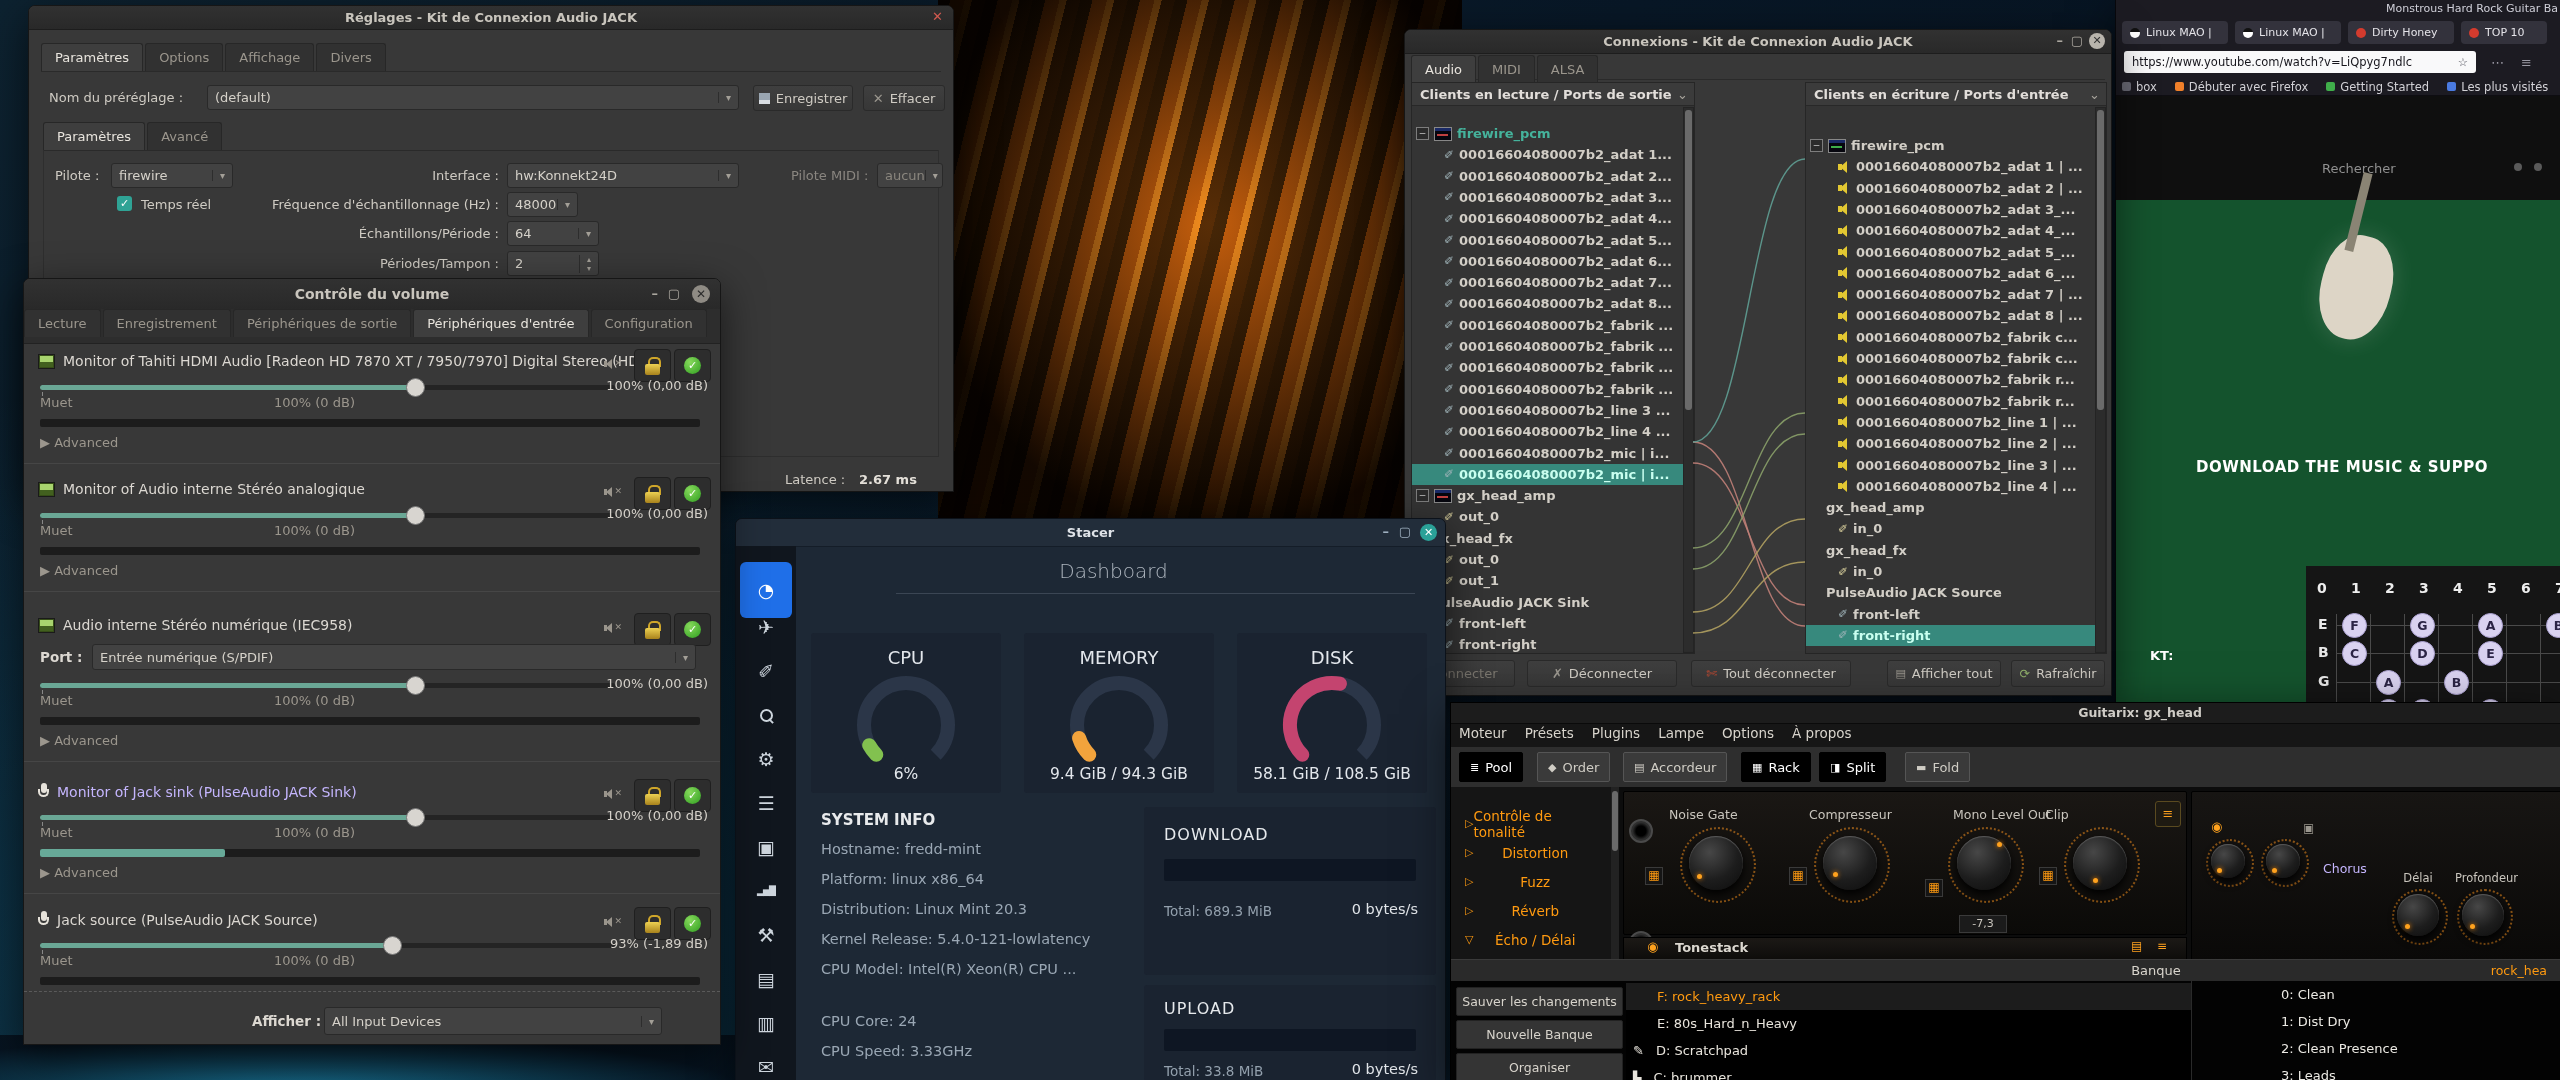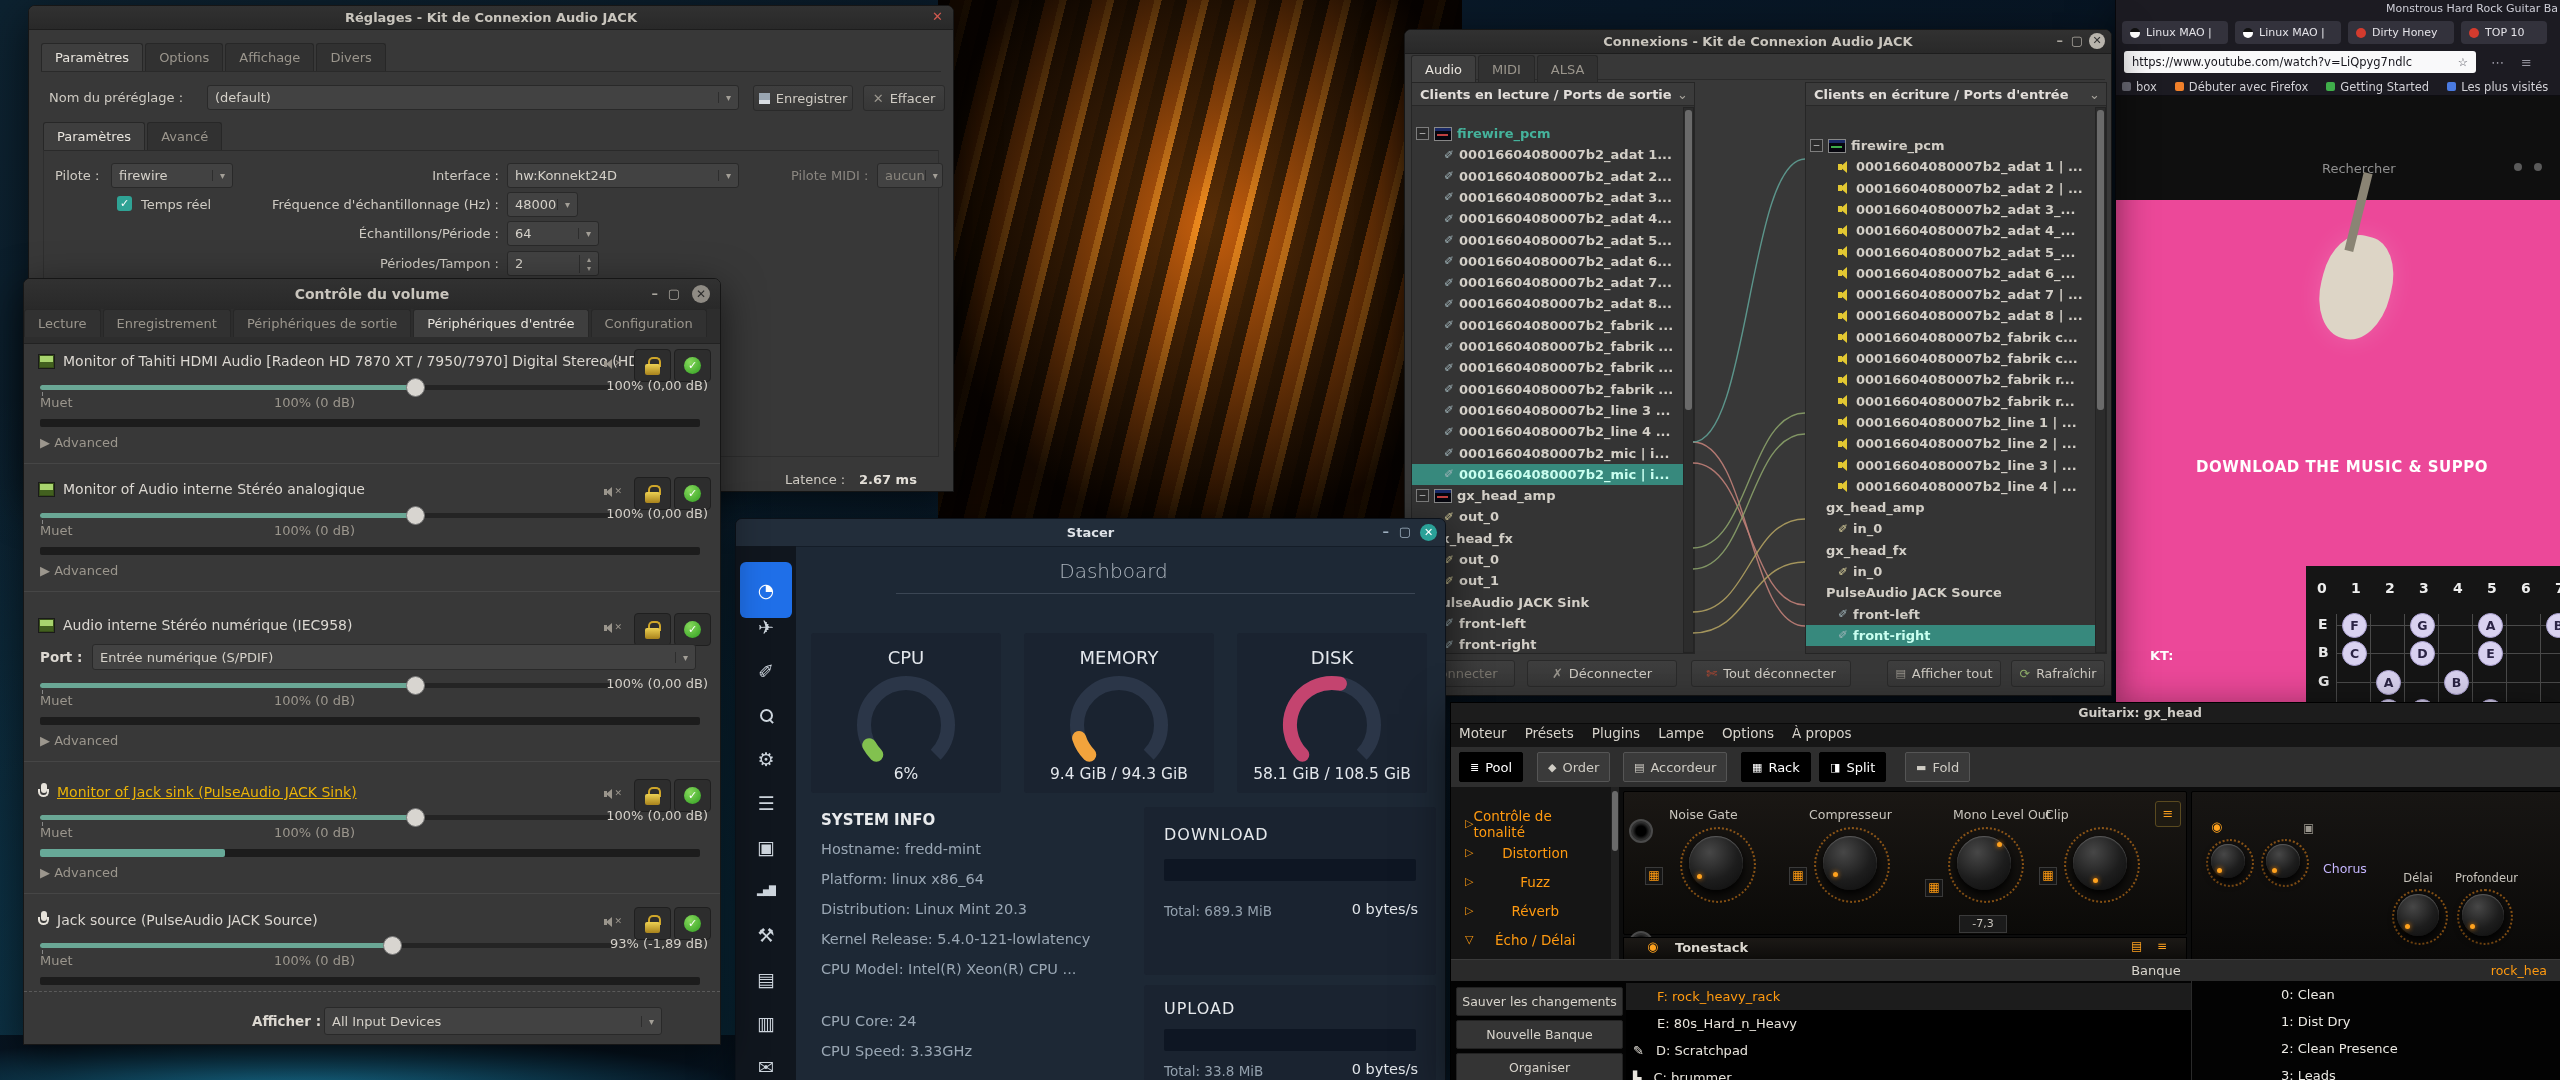--- a/index.html
+++ b/index.html
@@ -177,21 +177,21 @@
           <span class="bmico" style="background: rgb(63, 174, 74);"></span>
           <span>Getting Started</span>
         </span><span class="bmitem">
           <span class="bmico" style="background: rgb(74, 122, 224);"></span>
           <span>Les plus visités</span>
         </span></div>
     <div class="abs" style="left:0;top:96px;right:0;bottom:0;background:#0f0f0f">
       <span class="abs" style="left:206px;top:65px;color:#8f8f8f;font-size:13px">Rechercher</span>
       <span class="abs" style="left:398px;top:67px;width:8px;height:8px;border-radius:50%;background:#5a5a5a"></span>
       <span class="abs" style="left:418px;top:67px;width:8px;height:8px;border-radius:50%;background:#5a5a5a"></span>
-      <div class="abs" style="left:0;top:104px;right:0;height:502px;background:#ec4899">
+      <div class="abs" style="left:0;top:104px;right:0;height:502px;background:#14532d">
         <div class="abs" style="left:205px;top:35px;width:70px;height:105px;background:#ddd5c6;border-radius:45% 45% 48% 48%;
              transform:rotate(14deg);box-shadow:0 0 25px rgba(255,255,255,.15)"></div>
         <div class="abs" style="left:238px;top:-28px;width:9px;height:80px;background:#8a8474;transform:rotate(14deg)"></div>
         <div class="abs" style="left:80px;top:258px;width:380px;color:#fff;font-weight:bold;font-size:15px;
              letter-spacing:.5px;white-space:nowrap;overflow:hidden">DOWNLOAD THE MUSIC &amp; SUPPO</div>
         <div class="abs" style="left:34px;top:448px;color:#fff;font-weight:bold;font-size:13px">KT:</div>
         <div class="abs" id="fretboard" style="left:190px;top:366px;width:255px;height:240px;background:#151515;overflow:hidden">
             <span class="fretnum" style="left: 11px; top: 14px;">0</span>
             <span class="fretnum" style="left: 45px; top: 14px;">1</span>
             <span class="fretnum" style="left: 79px; top: 14px;">2</span>
@@ -796,21 +796,21 @@
           <span style="position: absolute; right: 12px; top: 61px; font-size: 13px; color: rgb(212, 208, 201);">100% (0,00 dB)</span>
           <span style="position: absolute; left: 16px; top: 78px; font-size: 13px; color: rgb(155, 150, 141);">Muet</span>
           <span style="position: absolute; left: 250px; top: 78px; font-size: 13px; color: rgb(155, 150, 141);">100% (0 dB)</span>
           <div class="meter" style="left: 16px; top: 102px; width: 660px;"></div>
           <span class="adv" style="position: absolute; left: 16px; top: 118px;">▶ Advanced</span>
           <div class="vdivider" style="top: 146px;"></div>
         </div>
         <div style="position: absolute; left: 0px; top: 438px; right: 0px; height: 130px;">
           <div style="position: absolute; left: 14px; top: 2px; display: flex; align-items: center; gap: 8px;">
             <span class="mic"></span>
-            <span style="font-size: 14px; color: #eab308; white-space: nowrap; text-decoration: underline;">Monitor of Jack sink (PulseAudio JACK Sink)</span>
+            <span style="font-size: 14px; color: #c4b5fd; white-space: nowrap;">Monitor of Jack sink (PulseAudio JACK Sink)</span>
           </div>
           <span class="smute" style="position: absolute; left: 580px; top: 6px;">
             <i></i>
             <u></u>
             <b>✕</b>
           </span>
           <div class="vbtn" style="left: 610px; top: -2px;">
             <span class="lock"></span>
           </div>
           <div class="vbtn" style="left: 650px; top: -2px;">

